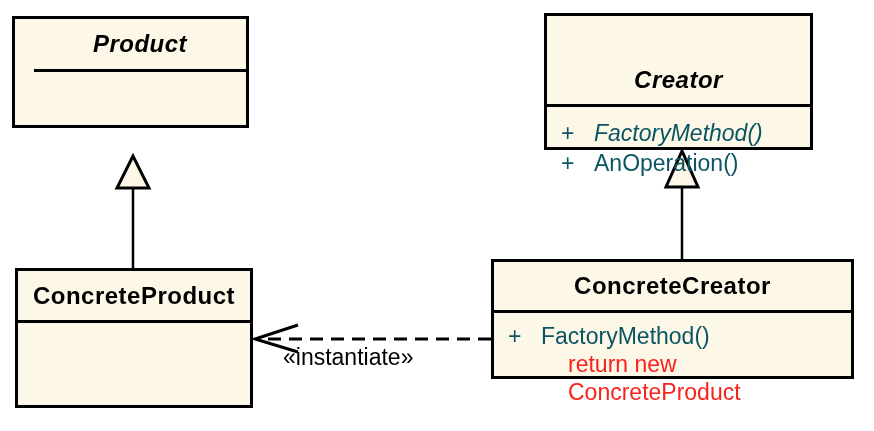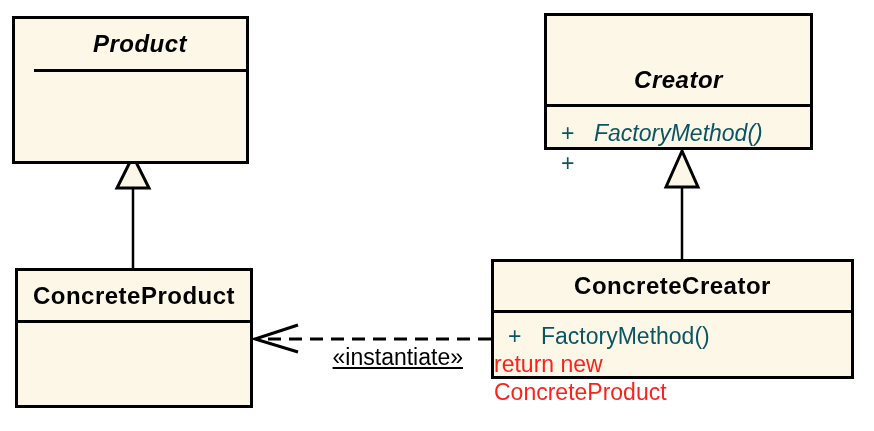--- a/index.html
+++ b/index.html
@@ -51,52 +51,52 @@
   .vis {
     display: inline-block;
     width: 47px;
     padding-left: 14px;
     box-sizing: border-box;
     flex: 0 0 auto;
   }
   .sig { white-space: nowrap; }
 
   
-  .box-product { left: 12px; top: 16px; width: 237px; height: 148px; padding-left: 19px; }
+  .box-product { left: 12px; top: 16px; width: 237px; height: 112px; padding-left: 19px; }
   .box-product .class-title { height: 53px; }
 
   
   .box-creator { left: 544px; top: 13px; width: 269px; height: 137px; }
   .box-creator .class-title { height: 51px; margin-top: 40px; }
   .box-creator .class-body { padding-top: 11px; line-height: 30px; }
 
   
   .box-concrete-product { left: 15px; top: 268px; width: 238px; height: 140px; }
   .box-concrete-product .class-title { height: 52px; }
 
   
   .box-concrete-creator { left: 491px; top: 259px; width: 363px; height: 120px; }
   .box-concrete-creator .class-title { height: 51px; }
   .box-concrete-creator .class-body { padding-top: 9px; line-height: 28px; }
 
   .note-line {
+    margin-left: 74px;
     color: #F8231C;
     white-space: nowrap;
   }
 
   .instantiate-label {
     position: absolute;
     left: 283px;
     top: 344px;
     width: 180px;
-    text-align: right;
+    text-align: left;
     font-size: 23px;
     color: #000000;
     white-space: nowrap;
-    text-decoration: underline;
   }
 </style>
 </head>
 <body>
 
 <div class="canvas">
 
   <svg class="connectors" width="874" height="431" viewBox="0 0 874 431" xmlns="http://www.w3.org/2000/svg">
 
     <line x1="133" y1="268" x2="133" y2="187" stroke="#000000" stroke-width="2.5"></line>
@@ -116,20 +116,21 @@
 
   <div class="class-box box-creator">
     <div class="class-title italic">Creator</div>
     <div class="class-body">
       <div class="method-row italic">
         <span class="vis">+</span>
         <span class="sig">FactoryMethod()</span>
       </div>
       <div class="method-row">
         <span class="vis">+</span>
+        <span class="sig">AnOperation()</span>
       </div>
     </div>
   </div>
 
   <div class="class-box box-concrete-product">
     <div class="class-title">ConcreteProduct</div>
     <div class="class-body"></div>
   </div>
 
   <div class="class-box box-concrete-creator">

